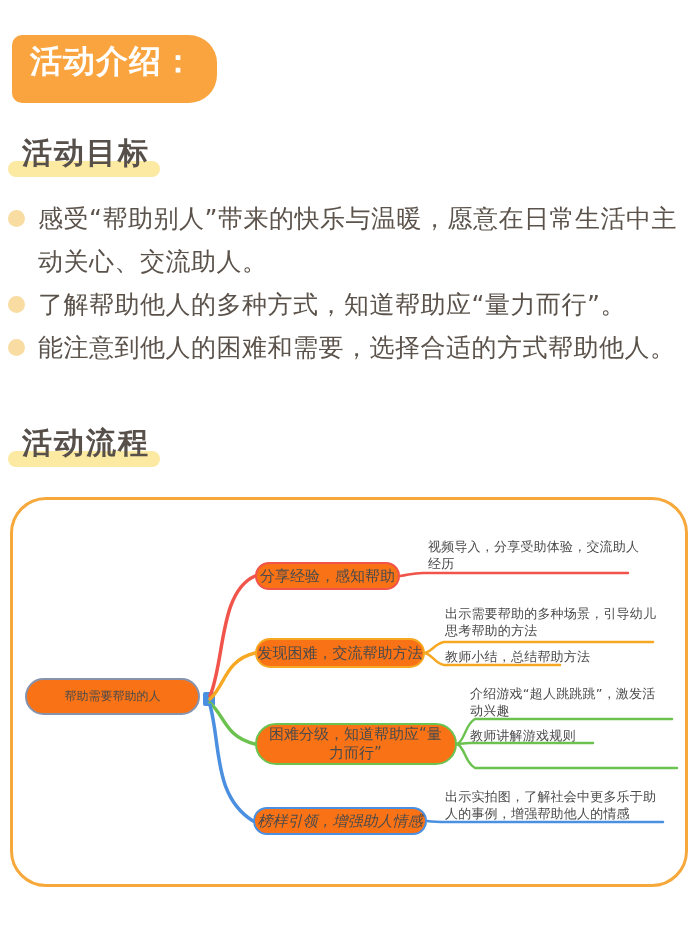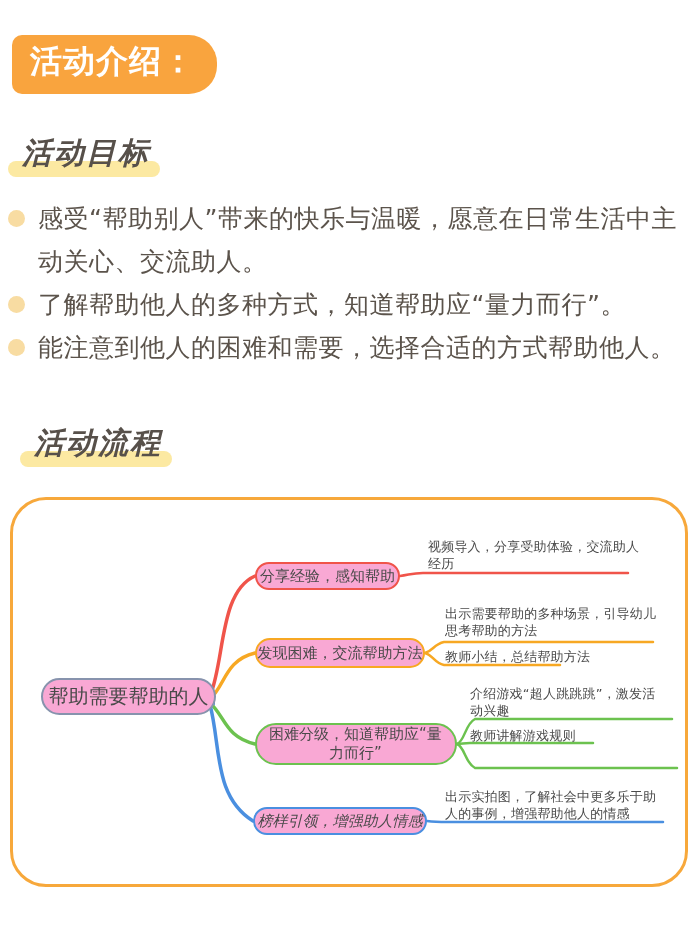--- a/index.html
+++ b/index.html
@@ -4,39 +4,39 @@
 <style>
   * { margin:0; padding:0; box-sizing:border-box; }
   html,body { background:#fff; }
   body {
     width:700px; height:926px; position:relative; overflow:hidden;
     font-family:"DejaVu Sans","Liberation Sans",sans-serif;
   }
 
   
   .banner {
-    position:absolute; left:12px; top:35px; height:59px;
+    position:absolute; left:12px; top:35px; height:68px;
     background:#f9a43e; color:#fff;
     border-radius:10px 28px 28px 10px;
     font-size:32px; font-weight:bold; line-height:53px;
     padding:0 22px 0 18px; letter-spacing:1px;
   }
 
   
   .heading {
     position:absolute; font-size:30px; font-weight:bold; color:#57504a;
     letter-spacing:2px;
   }
   .heading .hl {
     position:absolute; left:-14px; right:-10px; bottom:-3px; height:16px;
     background:#fce9a2; border-radius:8px; z-index:0;
   }
-  .heading .txt { position:relative; z-index:1;font-style:italic; }
+  .heading .txt { position:relative; z-index:1; }
   #heading-goals   { left:22px; top:133px; }
-  #heading-process { left:22px; top:423px;margin-left:12px; }
+  #heading-process { left:22px; top:423px; }
 
   
   .bullets { position:absolute; left:8px; top:197px; width:684px; list-style:none; }
   .bullets li { display:flex; align-items:flex-start; }
   .dot {
     flex:0 0 17px; width:17px; height:17px; border-radius:50%;
     background:#f8dca2; margin-top:13px; margin-right:13px;
   }
   .btxt {
     font-size:25px; color:#5b534b; line-height:43px; width:654px;
@@ -44,26 +44,26 @@
   }
 
   
   .map {
     position:absolute; left:10px; top:497px; width:678px; height:390px;
     border:3px solid #f7a83b; border-radius:36px; background:#fff;
   }
   .map svg { position:absolute; left:0; top:0; }
 
   .pill {
-    position:absolute; background:#f9a8d4; border-radius:999px;
+    position:absolute; background:#f97316; border-radius:999px;
     display:flex; align-items:center; justify-content:center;
     font-size:15px; color:#4a4a4a; text-align:center;
     white-space:pre-line; line-height:19px;
   }
-  .pill.root  { left:28px;  top:178px; width:175px; height:37px; border:2px solid #8793ad; font-size:20px; }
+  .pill.root  { left:12px;  top:178px; width:175px; height:37px; border:2px solid #8793ad; font-size:12px; }
   .pill.b1 { left:242px; top:62px;  width:145px; height:28px; border:2px solid #f0544a; }
   .pill.b2 { left:242px; top:138px; width:170px; height:30px; border:2px solid #f7a823; }
   .pill.b3 { left:242px; top:223px; width:202px; height:42px; border:2px solid #6cc24f; border-radius:21px; text-align:center; padding-left:12px; justify-content:flex-start;}
   .pill.b4 { left:240px; top:307px; width:174px; height:28px; border:2px solid #4a8fe0;font-style:italic; }
 
   .leaf {
     position:absolute; font-size:13px; color:#4a4a4a; line-height:17px;
     white-space:pre-line; letter-spacing:0.2px;
   }
   #leaf-1-0 { left:415px; top:38px;  width:220px; }

